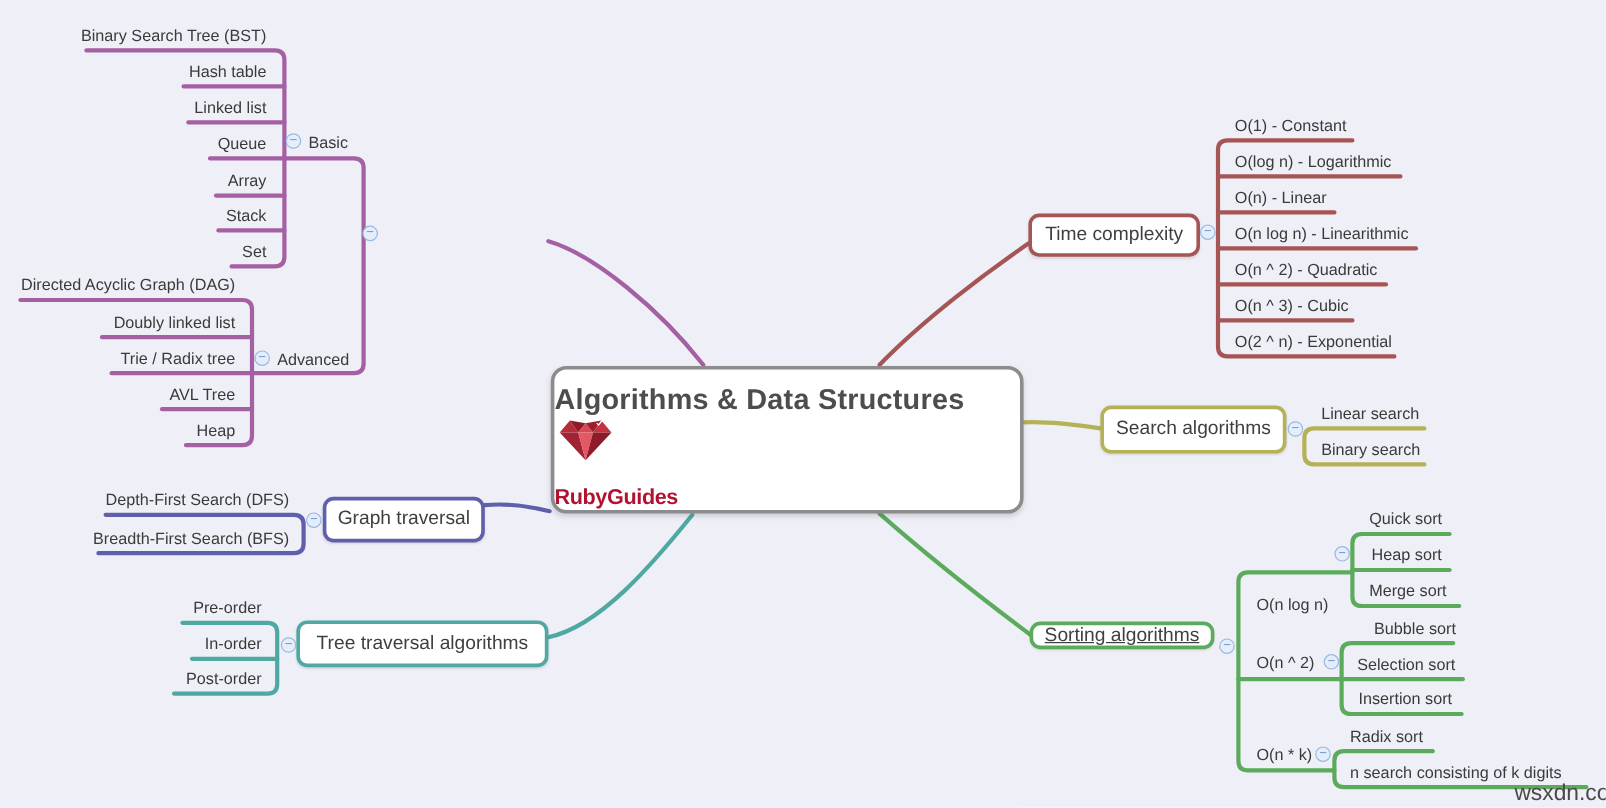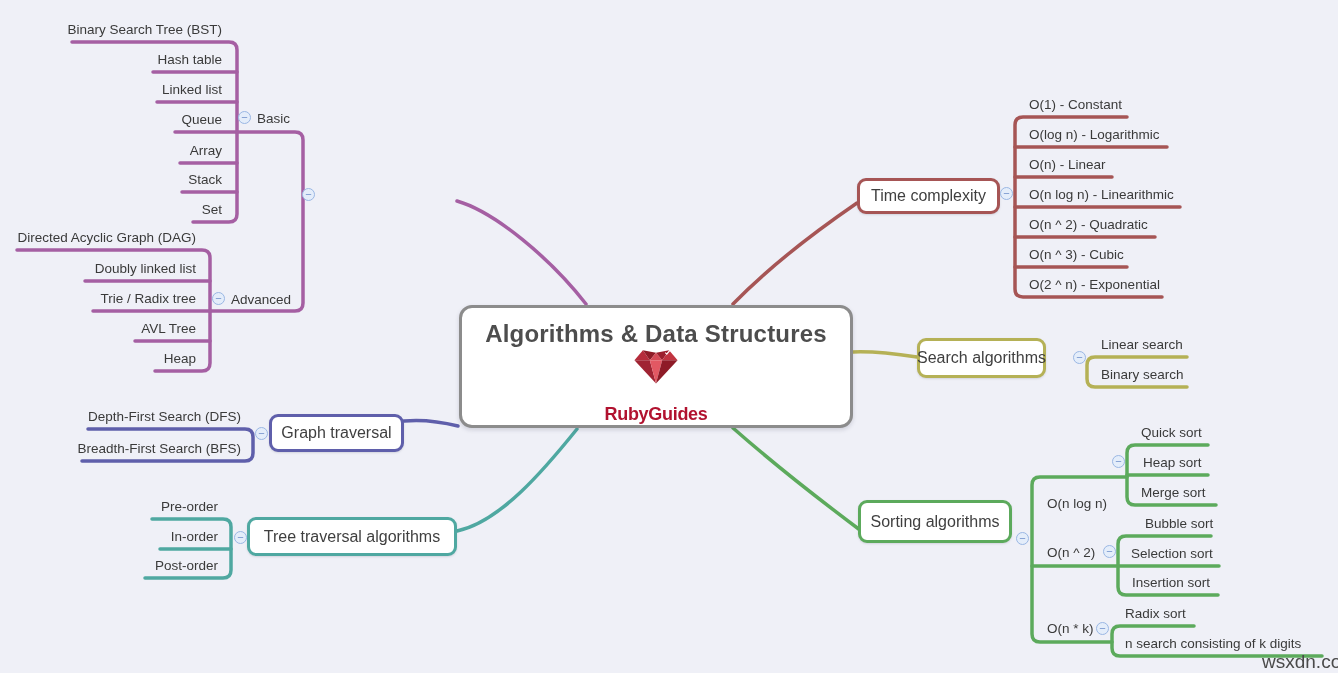--- a/index.html
+++ b/index.html
@@ -17,21 +17,21 @@
   .node.indigo{border-color:#5f5fab;}
   .node.teal{border-color:#4fa8a1;}
   .leaf{position:absolute;font-size:13.5px;color:#3a3a3a;white-space:nowrap;line-height:16px;}
   .grouplabel{position:absolute;font-size:13.5px;color:#3a3a3a;white-space:nowrap;line-height:16px;}
   .minus{position:absolute;width:13px;height:13px;border-radius:50%;background:#e4edfa;
          border:1px solid #9ab7e4;color:#7291cc;font-size:11px;line-height:10px;
          text-align:center;box-sizing:border-box;cursor:pointer;}
   .minus::after{content:"\2212";}
   #center-node{position:absolute;left:459px;top:305px;width:394px;height:123px;
          background:#fff;border:3px solid #8c8c8c;border-radius:13px;box-sizing:border-box;
-         display:flex;flex-direction:column;align-items:center;justify-content:flex-start;
+         display:flex;flex-direction:column;align-items:flex-start;justify-content:flex-start;
          box-shadow:0 2px 4px rgba(60,60,90,.18);}
   #center-title{font-size:24px;font-weight:bold;color:#4d4d4d;margin-top:12px;letter-spacing:.2px;}
   #logo-text{font-size:18px;font-weight:bold;color:#b1122f;margin-top:19px;letter-spacing:-.3px;}
   #watermark{position:absolute;left:1262px;top:651px;font-size:19px;color:#4a4a4a;}
 </style>
 </head>
 <body>
 
 <div id="stage">
 
@@ -95,24 +95,24 @@
       <polygon points="22,16 38,16 30,46" fill="#e25863"></polygon>
       <polygon points="38,16 58,16 30,46" fill="#8e1b27"></polygon>
       <path d="M42,6 l2,2 l4,-5" stroke="#ffffff" stroke-width="1.4" fill="none"></path>
     </svg>
     <div id="logo-text">RubyGuides</div>
   </div>
 
   <div class="node brick" style="left:857px;top:178px;width:143px;height:36px;">
     <span>Time complexity</span>
   </div>
-  <div class="node olive" style="left:917px;top:338px;width:129px;height:40px;">
+  <div class="node olive" style="left:917px;top:338px;width:155px;height:40px;">
     <span>Search algorithms</span>
   </div>
-  <div class="node green" style="left:858px;top:500px;width:154px;height:43px;">
+  <div class="node green" style="left:858px;top:518px;width:154px;height:23px;text-decoration:underline;">
     <span>Sorting algorithms</span>
   </div>
   <div class="node indigo" style="left:269px;top:414px;width:135px;height:38px;">
     <span>Graph traversal</span>
   </div>
   <div class="node teal" style="left:247px;top:517px;width:210px;height:39px;">
     <span>Tree traversal algorithms</span>
   </div>
 
   <div class="grouplabel" style="left:257px;top:111px;">Basic</div>

